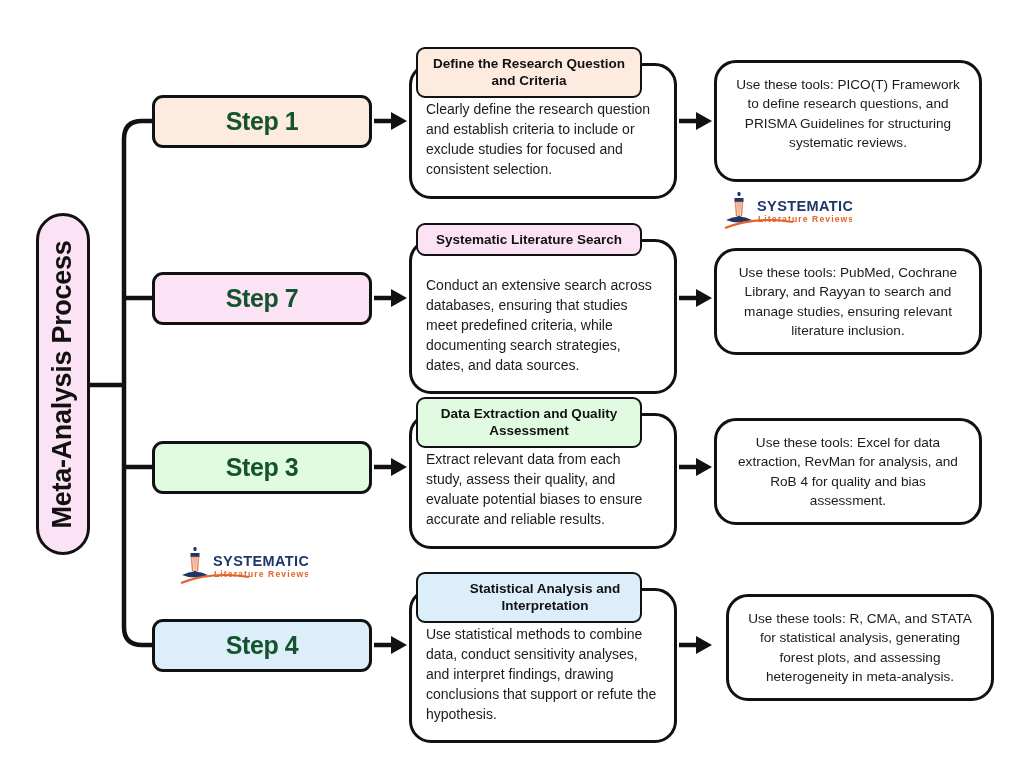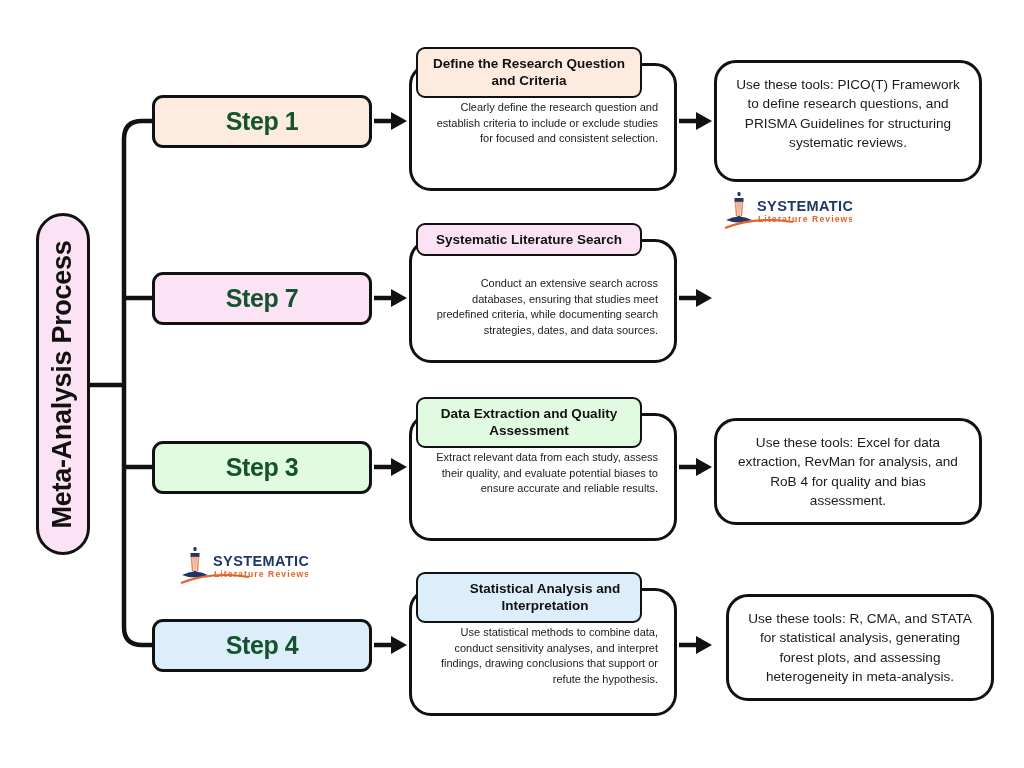--- a/index.html
+++ b/index.html
@@ -95,22 +95,22 @@
     box-sizing: border-box;
     padding: 6px 8px;
     text-align: center;
     font-size: 13.5px;
     font-weight: bold;
     line-height: 1.28;
     color: #111111;
   }
   .detail-body {
     padding: 34px 16px 16px 14px;
-    text-align: right;
-    font-size: 11px;
+    text-align: left;
+    font-size: 14px;
     line-height: 1.42;
     color: #1b1b1b;
   }
 
   
   .tools-card {
     position: absolute;
     left: 714px;
     width: 268px;
     border: 3px solid #111111;
@@ -188,20 +188,23 @@
   <div class="tools-card" style="top:60px; min-height:122px;">
     <div class="tools-body">Use these tools: PICO(T) Framework to define research questions, and PRISMA Guidelines for structuring systematic reviews.</div>
   </div>
 
   <div class="step-box" style="top:272px; background:#FBE3F5;">
     <span class="step-label">Step 7</span>
   </div>
   <div class="detail-card" style="top:239px; min-height:124px;">
     <div class="detail-header" style="background:#FBE3F5;">Systematic Literature Search</div>
     <div class="detail-body">Conduct an extensive search across databases, ensuring that studies meet predefined criteria, while documenting search strategies, dates, and data sources.</div>
+  </div>
+  <div class="tools-card" style="top:248px; min-height:102px;">
+    <div class="tools-body">Use these tools: PubMed, Cochrane Library, and Rayyan to search and manage studies, ensuring relevant literature inclusion.</div>
   </div>
 
   <div class="step-box" style="top:441px; background:#E1FBE1;">
     <span class="step-label">Step 3</span>
   </div>
   <div class="detail-card" style="top:413px; min-height:128px;">
     <div class="detail-header" style="background:#E1FBE1;">Data Extraction and Quality Assessment</div>
     <div class="detail-body">Extract relevant data from each study, assess their quality, and evaluate potential biases to ensure accurate and reliable results.</div>
   </div>
   <div class="tools-card" style="top:418px; min-height:102px;">

